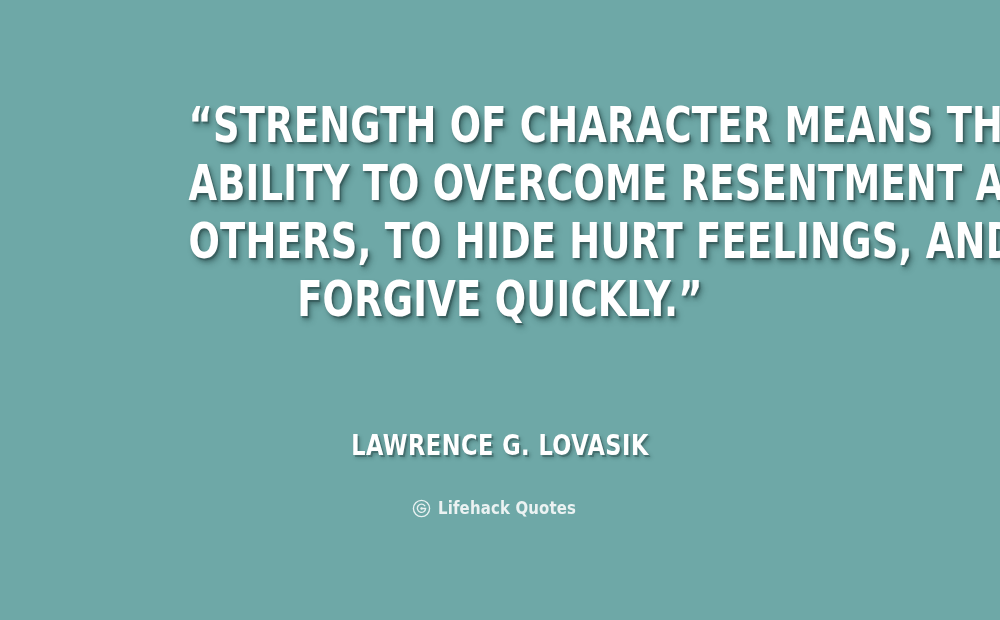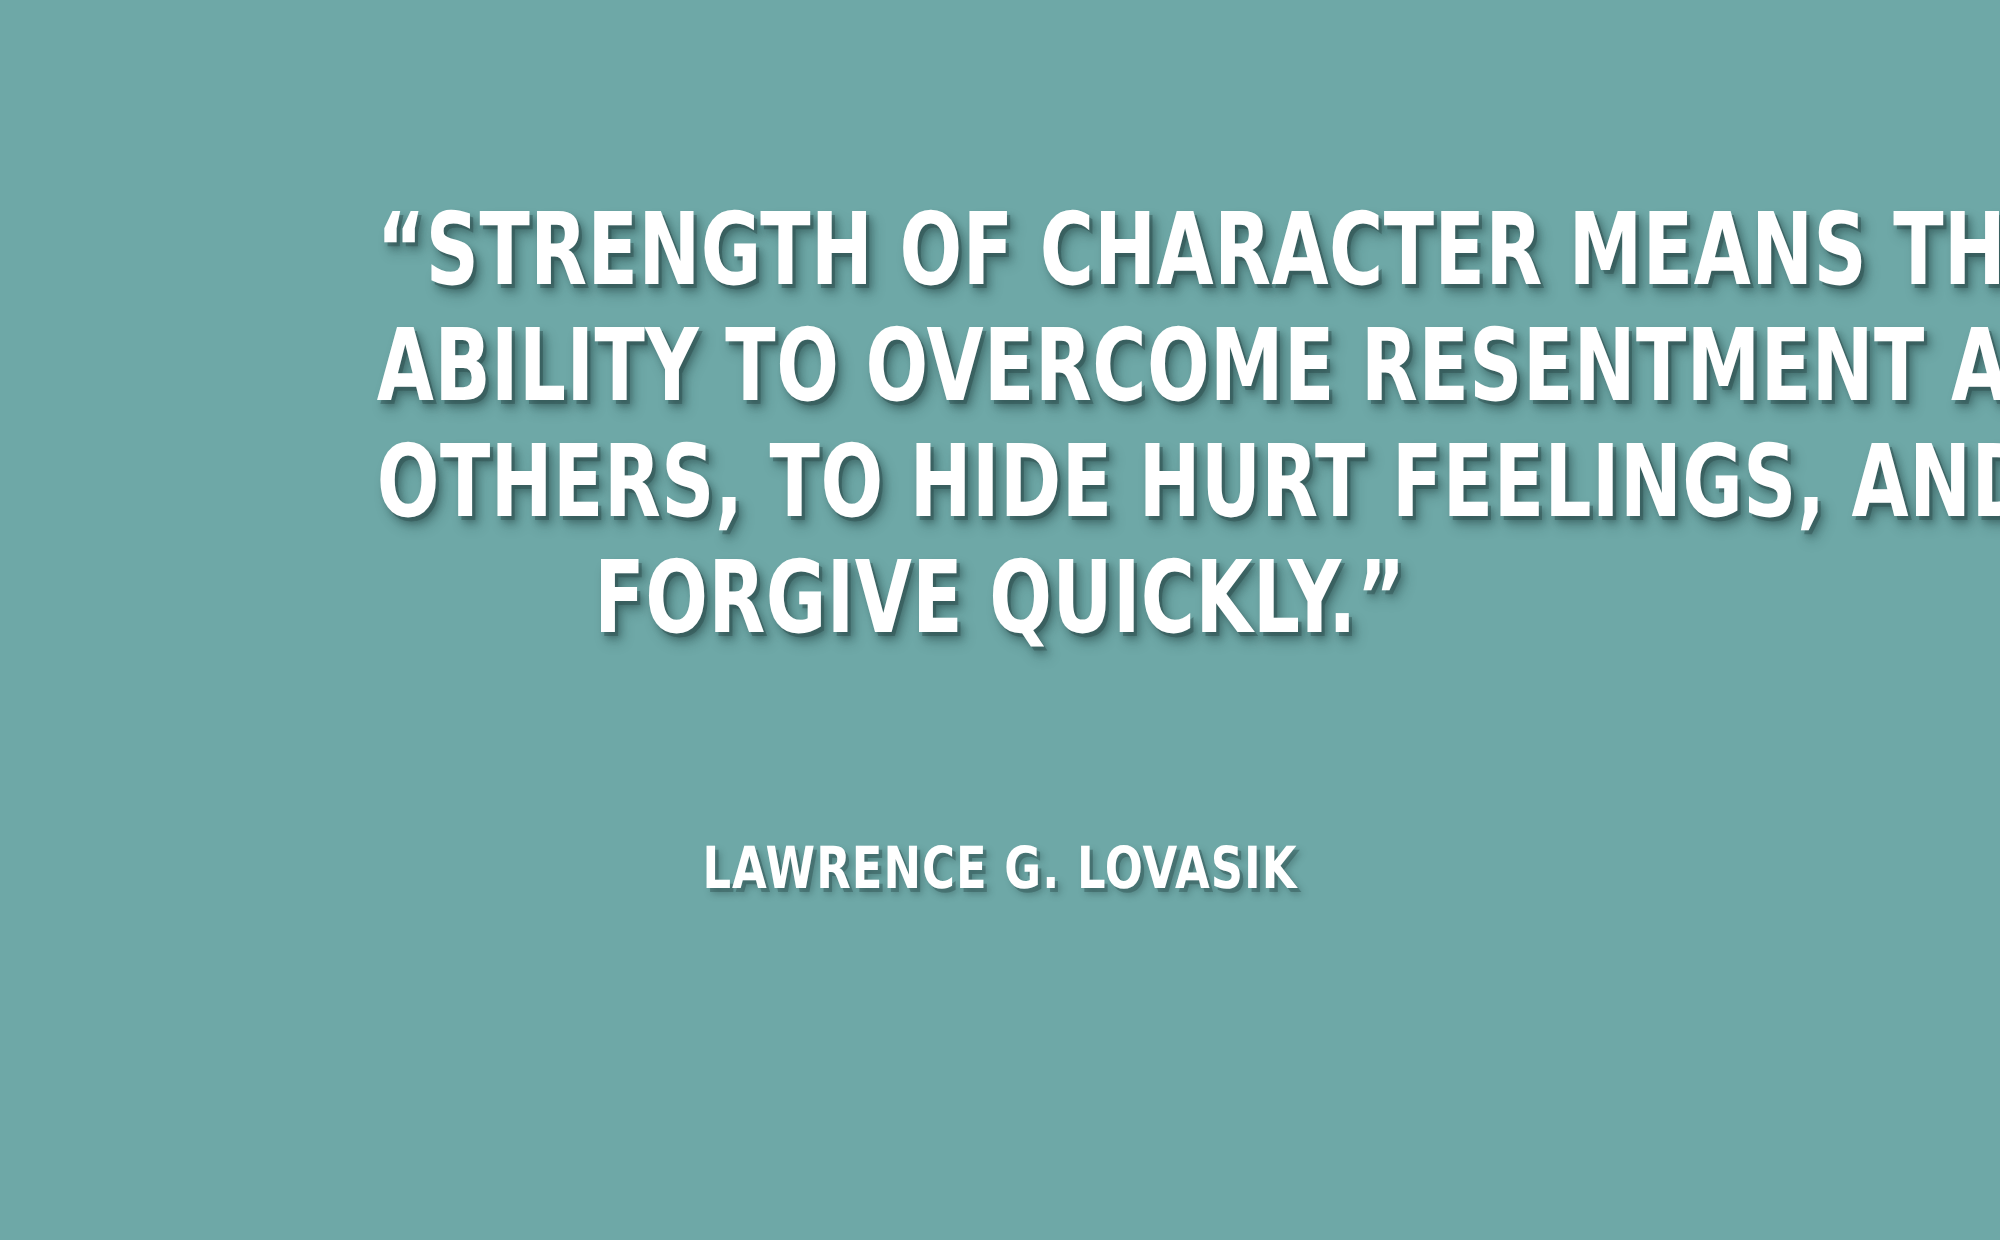--- a/index.html
+++ b/index.html
@@ -48,21 +48,21 @@
     transform-origin: center center;
     text-shadow:
        2px 2px 0px rgba(40,70,70,0.40),
        3px 3px 4px rgba(30,60,60,0.40),
        4px 5px 7px rgba(25,55,55,0.28);
   }
 
   
   .author {
     position: absolute;
-    top: 417px;
+    top: 428px;
     left: 0;
     width: 1000px;
     text-align: center;
   }
   .author-name {
     display: inline-block;
     color: #ffffff;
     font-family: "Liberation Sans Narrow", "DejaVu Sans Condensed", "Liberation Sans", sans-serif;
     font-weight: bold;
     font-size: 29px;
@@ -116,14 +116,24 @@
     <span class="quote-line">“STRENGTH OF CHARACTER MEANS THE</span>
     <span class="quote-line">ABILITY TO OVERCOME RESENTMENT AGAINST</span>
     <span class="quote-line">OTHERS, TO HIDE HURT FEELINGS, AND TO</span>
     <span class="quote-line">FORGIVE QUICKLY.”</span>
   </div>
 
   <div class="author">
     <span class="author-name">LAWRENCE G. LOVASIK</span>
   </div>
 
+  <div class="brand">
+    <span class="brand-icon">
+      <svg viewBox="0 0 24 24" width="19" height="19" aria-hidden="true">
+        <circle cx="12" cy="12" r="10.2" fill="none" stroke="#f2f7f7" stroke-width="1.7"></circle>
+        <path d="M16.2 8.6 A5.2 5.2 0 1 0 17.2 12 L12 12" fill="none" stroke="#f2f7f7" stroke-width="1.7" stroke-linecap="round"></path>
+        <circle cx="12" cy="12" r="1.5" fill="#f2f7f7"></circle>
+      </svg>
+    </span>
+    <span class="brand-text">Lifehack Quotes</span>
+  </div>
 
 </div>
 
 </body></html>

